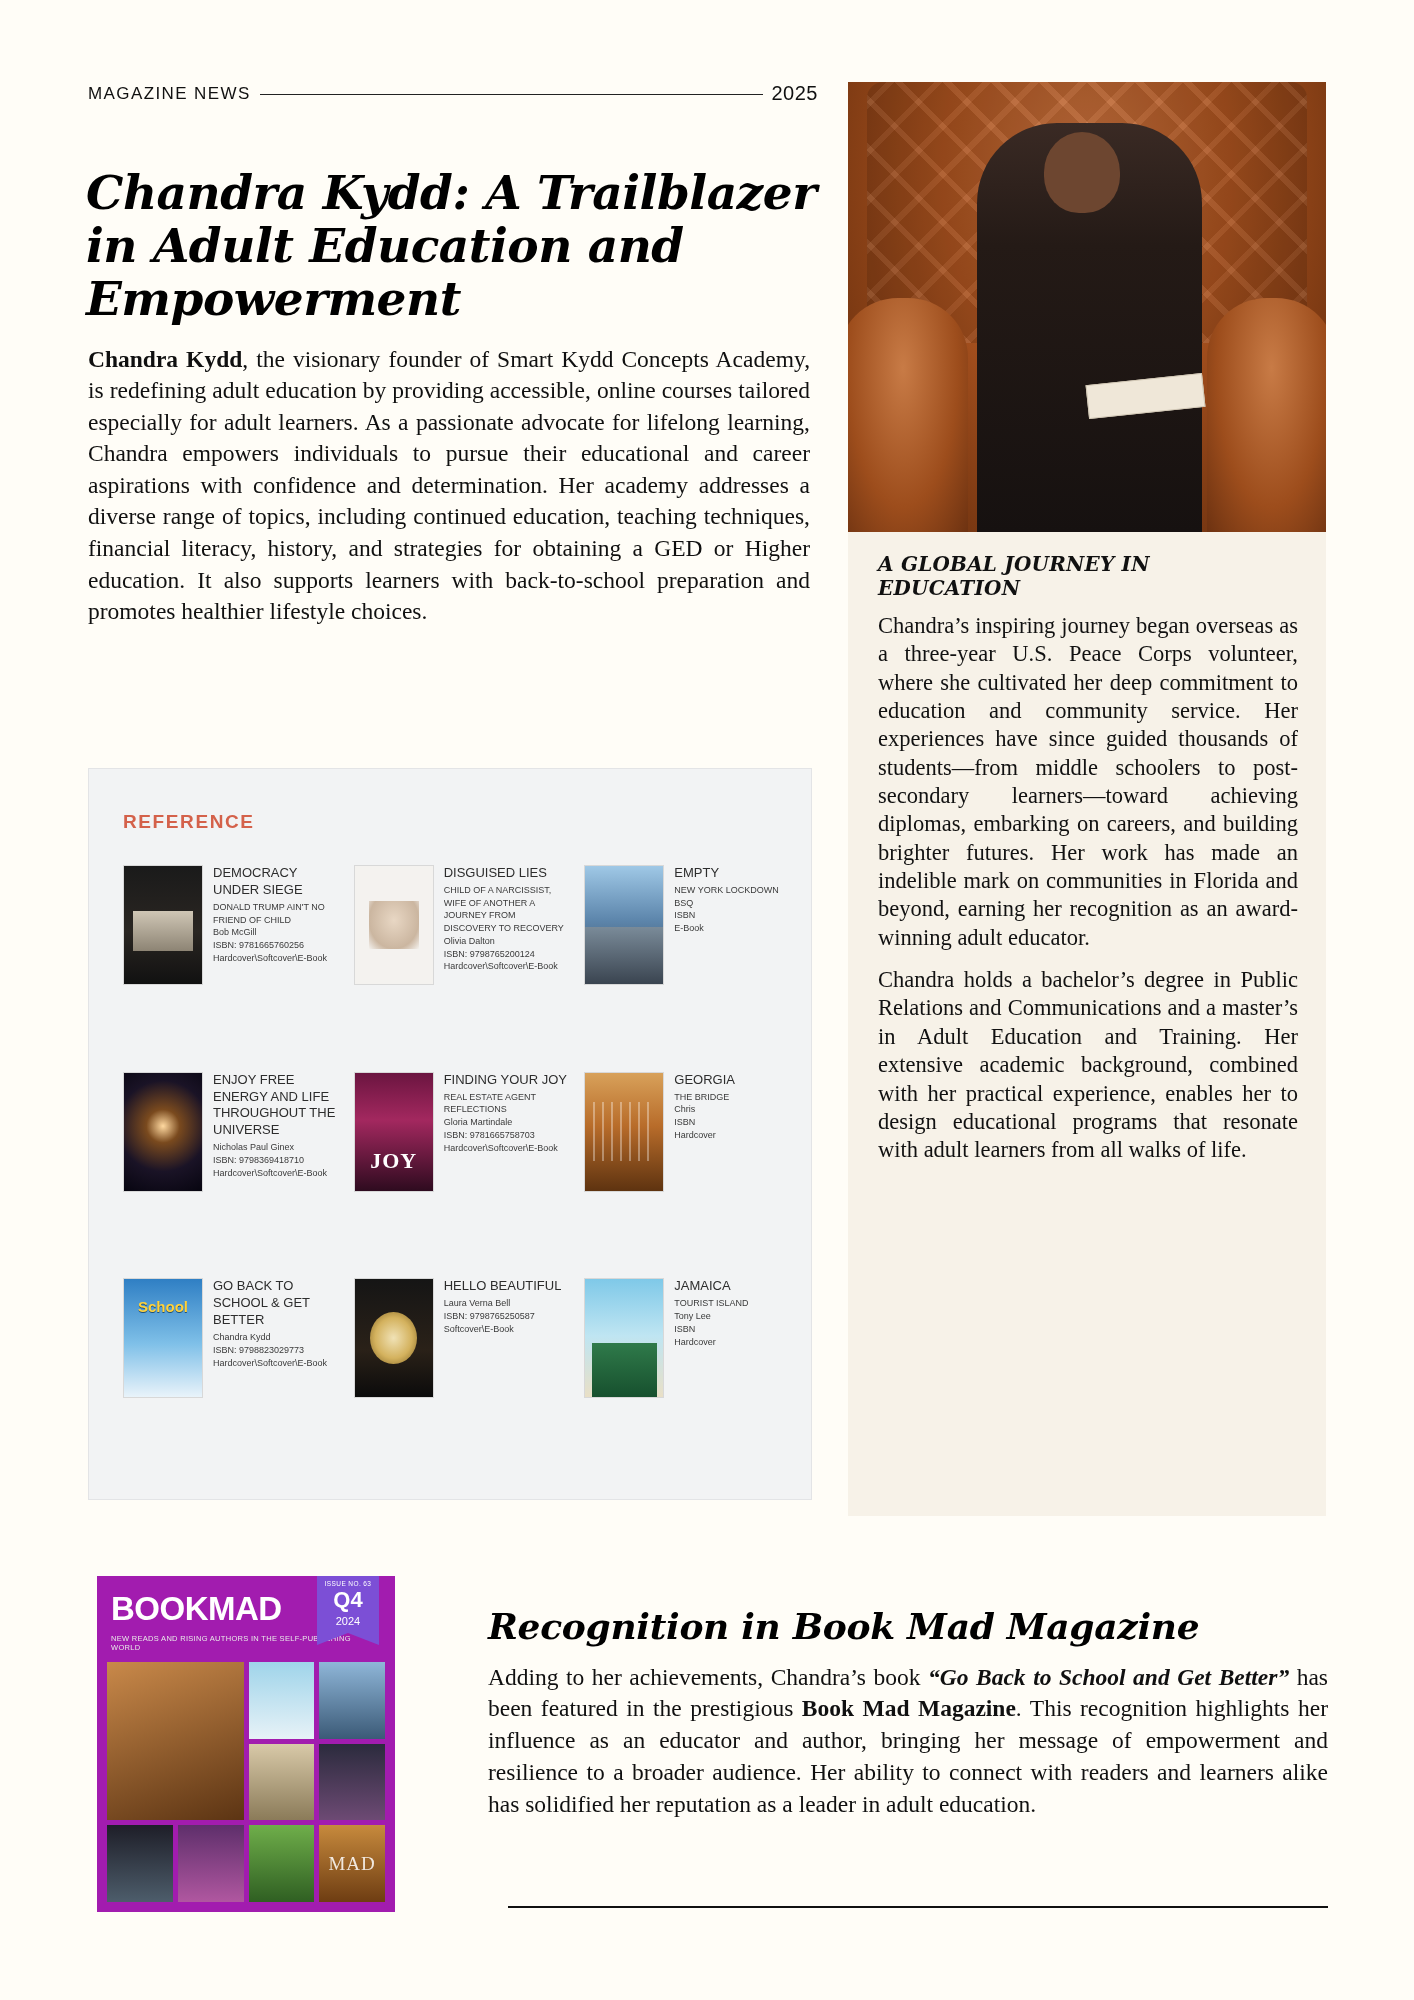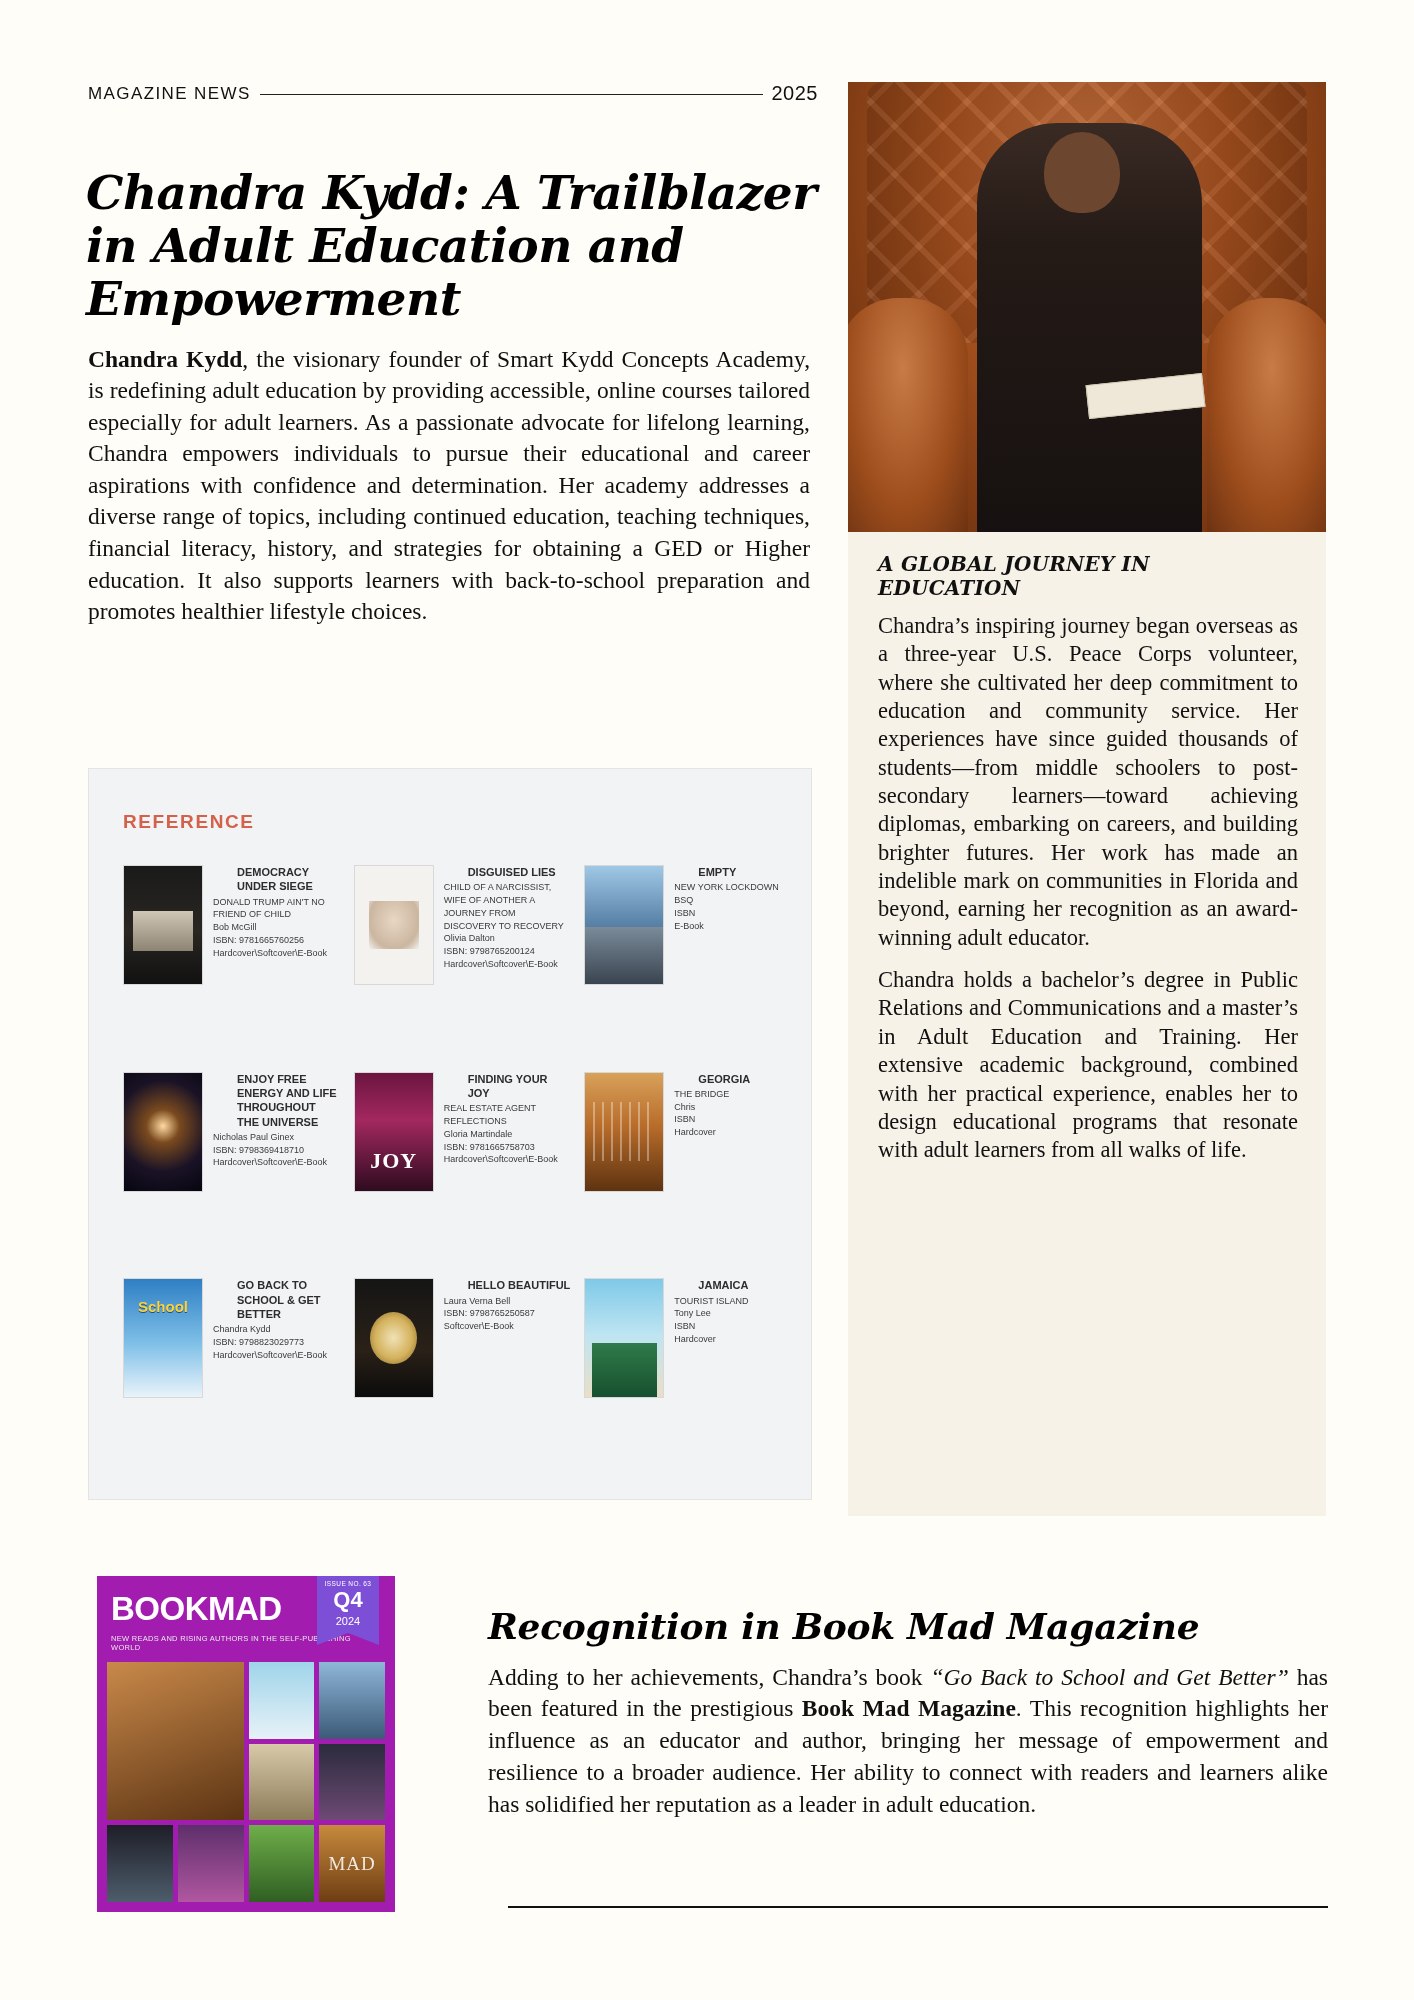--- a/index.html
+++ b/index.html
@@ -232,27 +232,26 @@
     overflow: hidden;
   }
   .ref-meta {
     font-family: "Liberation Sans", sans-serif;
     font-size: 9px;
     line-height: 1.42;
     color: #2d2d2d;
     overflow: hidden;
   }
   .ref-title {
-    font-weight: bold;
-    font-size: 11px;
+    font-weight: normal;
+    font-size: 13px;
     text-transform: uppercase;
     display: block;
     margin-bottom: 2px;
     line-height: 1.3;
-    margin-left: 24px;
   }
   .ref-sub { display: block; color: #3a3a3a; }
   .ref-author { display: block; color: #3a3a3a; }
   .ref-isbn { display: block; color: #3a3a3a; }
   .ref-fmt { display: block; color: #3a3a3a; }
 
   
   .cov1 { background: linear-gradient(180deg,#1a1a1a 0%, #2a2622 55%, #111 100%); }
   .cov1::after {
     content: "";
@@ -403,21 +402,21 @@
   .bottom-body {
     position: absolute;
     left: 488px;
     top: 1638px;
     width: 840px;
     font-size: 23.5px;
     line-height: 1.36;
     text-align: justify;
     color: #101010;
   }
-  .bottom-body i { font-style: italic; font-weight: normal; margin-top: 30px; }
+  .bottom-body i { font-style: italic; font-weight: bold; margin-top: 30px; }
   .bottom-body b { font-weight: bold; }
 
   .footer-rule {
     position: absolute;
     left: 508px;
     top: 1906px;
     width: 820px;
     height: 2px;
     background: #111;
   }

